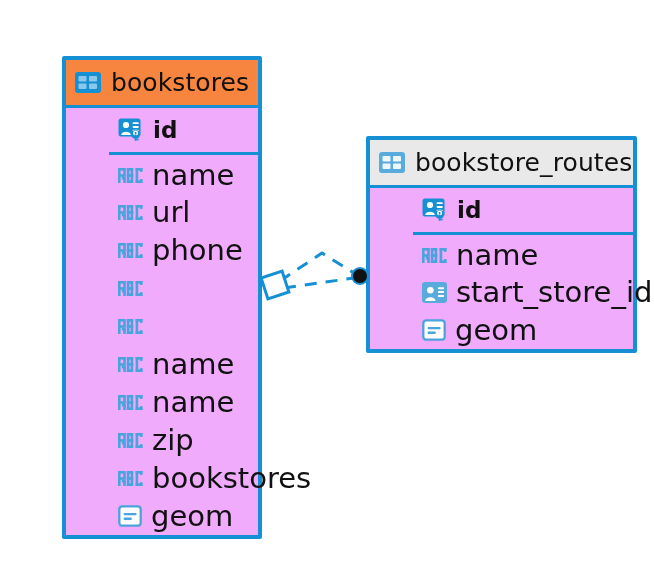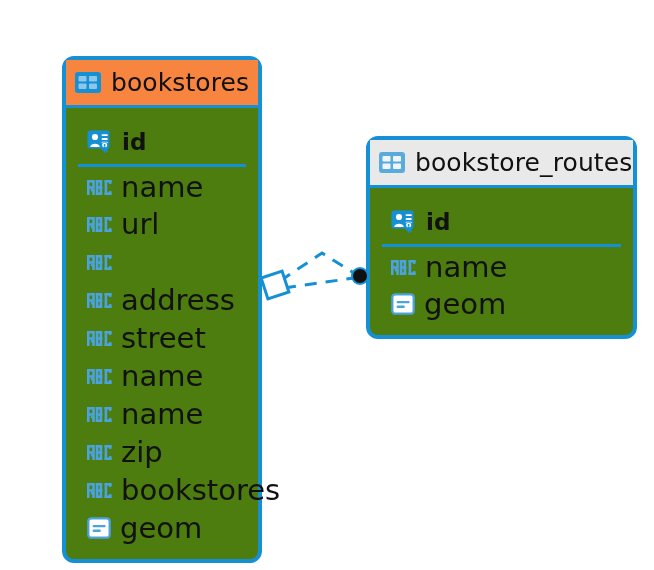--- a/index.html
+++ b/index.html
@@ -18,23 +18,23 @@
 
   .canvas {
     position: absolute;
     inset: 0;
   }
 
   
   .entity {
     position: absolute;
     box-sizing: border-box;
-    background: #4d7c0f;
+    background: #f0abfc;
     border: 4px solid #1590d4;
-    border-radius: 12px;
+    border-radius: 2px;
   }
 
   .entity-header {
     box-sizing: border-box;
     height: 48px;
     display: flex;
     align-items: center;
     gap: 10px;
     padding: 0 10px 0 9px;
     border-bottom: 3px solid #1590d4;
@@ -44,21 +44,22 @@
 
   .entity-title {
     font-size: 25px;
     line-height: 1;
     color: #111111;
     letter-spacing: 0.1px;
     white-space: nowrap;
   }
 
   .attr-list {
-    padding: 12px;
+    padding: 0;
+    margin-left: 43px;
   }
 
   .attr-row {
     box-sizing: border-box;
     height: 38px;
     display: flex;
     align-items: center;
     gap: 9px;
     padding: 0 10px 0 9px;
     white-space: nowrap;
@@ -203,70 +204,69 @@
               <rect x="8.8" y="12.4" width="6.4" height="2.6"></rect>
             <rect x="12.6" y="0" width="2.6" height="8.8"></rect>
               <rect x="12.6" y="6.2" width="2.6" height="8.8"></rect>
             <rect x="17.6" y="0" width="2.6" height="15"></rect>
               <rect x="17.6" y="0" width="6.9" height="2.6"></rect>
             <rect x="17.6" y="12.4" width="6.9" height="2.6"></rect>
               <rect x="21.9" y="0" width="2.6" height="3.9"></rect>
             <rect x="21.9" y="11.1" width="2.6" height="3.9"></rect>
           </g>
         </svg>
-      </div>
-
-      <div class="attr-row">
-        <svg class="icon icon-abc" viewBox="0 0 25 15">
-          <g fill="#4aa3dc">
-            <rect x="0" y="0" width="2.6" height="15"></rect>
-              <rect x="0" y="0" width="6.4" height="2.6"></rect>
-            <rect x="0" y="6.2" width="6.4" height="2.6"></rect>
-              <rect x="5.2" y="0" width="2.6" height="8.8"></rect>
-            <rect x="5.2" y="10.5" width="2.6" height="4.5"></rect>
-              <rect x="3.9" y="8.8" width="3.9" height="2.6"></rect>
-            <rect x="8.8" y="0" width="2.6" height="15"></rect>
-              <rect x="8.8" y="0" width="6.4" height="2.6"></rect>
-            <rect x="8.8" y="6.2" width="6.4" height="2.6"></rect>
-              <rect x="8.8" y="12.4" width="6.4" height="2.6"></rect>
-            <rect x="12.6" y="0" width="2.6" height="8.8"></rect>
-              <rect x="12.6" y="6.2" width="2.6" height="8.8"></rect>
-            <rect x="17.6" y="0" width="2.6" height="15"></rect>
-              <rect x="17.6" y="0" width="6.9" height="2.6"></rect>
-            <rect x="17.6" y="12.4" width="6.9" height="2.6"></rect>
-              <rect x="21.9" y="0" width="2.6" height="3.9"></rect>
-            <rect x="21.9" y="11.1" width="2.6" height="3.9"></rect>
-          </g>
-        </svg>
-        <span class="attr-name">address</span>
-      </div>
-
-      <div class="attr-row">
-        <svg class="icon icon-abc" viewBox="0 0 25 15">
-          <g fill="#4aa3dc">
-            <rect x="0" y="0" width="2.6" height="15"></rect>
-              <rect x="0" y="0" width="6.4" height="2.6"></rect>
-            <rect x="0" y="6.2" width="6.4" height="2.6"></rect>
-              <rect x="5.2" y="0" width="2.6" height="8.8"></rect>
-            <rect x="5.2" y="10.5" width="2.6" height="4.5"></rect>
-              <rect x="3.9" y="8.8" width="3.9" height="2.6"></rect>
-            <rect x="8.8" y="0" width="2.6" height="15"></rect>
-              <rect x="8.8" y="0" width="6.4" height="2.6"></rect>
-            <rect x="8.8" y="6.2" width="6.4" height="2.6"></rect>
-              <rect x="8.8" y="12.4" width="6.4" height="2.6"></rect>
-            <rect x="12.6" y="0" width="2.6" height="8.8"></rect>
-              <rect x="12.6" y="6.2" width="2.6" height="8.8"></rect>
-            <rect x="17.6" y="0" width="2.6" height="15"></rect>
-              <rect x="17.6" y="0" width="6.9" height="2.6"></rect>
-            <rect x="17.6" y="12.4" width="6.9" height="2.6"></rect>
-              <rect x="21.9" y="0" width="2.6" height="3.9"></rect>
-            <rect x="21.9" y="11.1" width="2.6" height="3.9"></rect>
-          </g>
-        </svg>
-        <span class="attr-name">street</span>
+        <span class="attr-name">phone</span>
+      </div>
+
+      <div class="attr-row">
+        <svg class="icon icon-abc" viewBox="0 0 25 15">
+          <g fill="#4aa3dc">
+            <rect x="0" y="0" width="2.6" height="15"></rect>
+              <rect x="0" y="0" width="6.4" height="2.6"></rect>
+            <rect x="0" y="6.2" width="6.4" height="2.6"></rect>
+              <rect x="5.2" y="0" width="2.6" height="8.8"></rect>
+            <rect x="5.2" y="10.5" width="2.6" height="4.5"></rect>
+              <rect x="3.9" y="8.8" width="3.9" height="2.6"></rect>
+            <rect x="8.8" y="0" width="2.6" height="15"></rect>
+              <rect x="8.8" y="0" width="6.4" height="2.6"></rect>
+            <rect x="8.8" y="6.2" width="6.4" height="2.6"></rect>
+              <rect x="8.8" y="12.4" width="6.4" height="2.6"></rect>
+            <rect x="12.6" y="0" width="2.6" height="8.8"></rect>
+              <rect x="12.6" y="6.2" width="2.6" height="8.8"></rect>
+            <rect x="17.6" y="0" width="2.6" height="15"></rect>
+              <rect x="17.6" y="0" width="6.9" height="2.6"></rect>
+            <rect x="17.6" y="12.4" width="6.9" height="2.6"></rect>
+              <rect x="21.9" y="0" width="2.6" height="3.9"></rect>
+            <rect x="21.9" y="11.1" width="2.6" height="3.9"></rect>
+          </g>
+        </svg>
+      </div>
+
+      <div class="attr-row">
+        <svg class="icon icon-abc" viewBox="0 0 25 15">
+          <g fill="#4aa3dc">
+            <rect x="0" y="0" width="2.6" height="15"></rect>
+              <rect x="0" y="0" width="6.4" height="2.6"></rect>
+            <rect x="0" y="6.2" width="6.4" height="2.6"></rect>
+              <rect x="5.2" y="0" width="2.6" height="8.8"></rect>
+            <rect x="5.2" y="10.5" width="2.6" height="4.5"></rect>
+              <rect x="3.9" y="8.8" width="3.9" height="2.6"></rect>
+            <rect x="8.8" y="0" width="2.6" height="15"></rect>
+              <rect x="8.8" y="0" width="6.4" height="2.6"></rect>
+            <rect x="8.8" y="6.2" width="6.4" height="2.6"></rect>
+              <rect x="8.8" y="12.4" width="6.4" height="2.6"></rect>
+            <rect x="12.6" y="0" width="2.6" height="8.8"></rect>
+              <rect x="12.6" y="6.2" width="2.6" height="8.8"></rect>
+            <rect x="17.6" y="0" width="2.6" height="15"></rect>
+              <rect x="17.6" y="0" width="6.9" height="2.6"></rect>
+            <rect x="17.6" y="12.4" width="6.9" height="2.6"></rect>
+              <rect x="21.9" y="0" width="2.6" height="3.9"></rect>
+            <rect x="21.9" y="11.1" width="2.6" height="3.9"></rect>
+          </g>
+        </svg>
       </div>
 
       <div class="attr-row">
         <svg class="icon icon-abc" viewBox="0 0 25 15">
           <g fill="#4aa3dc">
             <rect x="0" y="0" width="2.6" height="15"></rect>
               <rect x="0" y="0" width="6.4" height="2.6"></rect>
             <rect x="0" y="6.2" width="6.4" height="2.6"></rect>
               <rect x="5.2" y="0" width="2.6" height="8.8"></rect>
             <rect x="5.2" y="10.5" width="2.6" height="4.5"></rect>
@@ -425,20 +425,31 @@
             <rect x="17.6" y="0" width="2.6" height="15"></rect>
               <rect x="17.6" y="0" width="6.9" height="2.6"></rect>
             <rect x="17.6" y="12.4" width="6.9" height="2.6"></rect>
               <rect x="21.9" y="0" width="2.6" height="3.9"></rect>
             <rect x="21.9" y="11.1" width="2.6" height="3.9"></rect>
           </g>
         </svg>
         <span class="attr-name">name</span>
       </div>
 
+      <div class="attr-row">
+        <svg class="icon icon-fk" viewBox="0 0 25 21">
+          <rect x="0" y="0" width="25" height="21" rx="3" fill="#5aabdd"></rect>
+          <circle cx="8.4" cy="8.2" r="3.3" fill="#ffffff"></circle>
+          <path d="M3.2 19 C3.7 14.1 13.1 14.1 13.6 19 Z" fill="#ffffff"></path>
+          <rect x="15.8" y="5.2" width="6.3" height="2" rx="1" fill="#ffffff"></rect>
+          <rect x="15.8" y="9.1" width="6.3" height="2" rx="1" fill="#ffffff"></rect>
+          <rect x="15.8" y="13" width="6.3" height="2" rx="1" fill="#ffffff"></rect>
+        </svg>
+        <span class="attr-name">start_store_id</span>
+      </div>
 
 
       <div class="attr-row">
         <svg class="icon icon-geom" viewBox="0 0 24 22">
           <rect x="1.3" y="1.3" width="21.4" height="19.4" rx="3" fill="#ffffff" stroke="#4aa3dc" stroke-width="2.3"></rect>
           <rect x="5.6" y="8" width="13" height="2.3" rx="1" fill="#4aa3dc"></rect>
           <rect x="5.6" y="12.6" width="8.2" height="2.3" rx="1" fill="#4aa3dc"></rect>
         </svg>
         <span class="attr-name">geom</span>
       </div>

